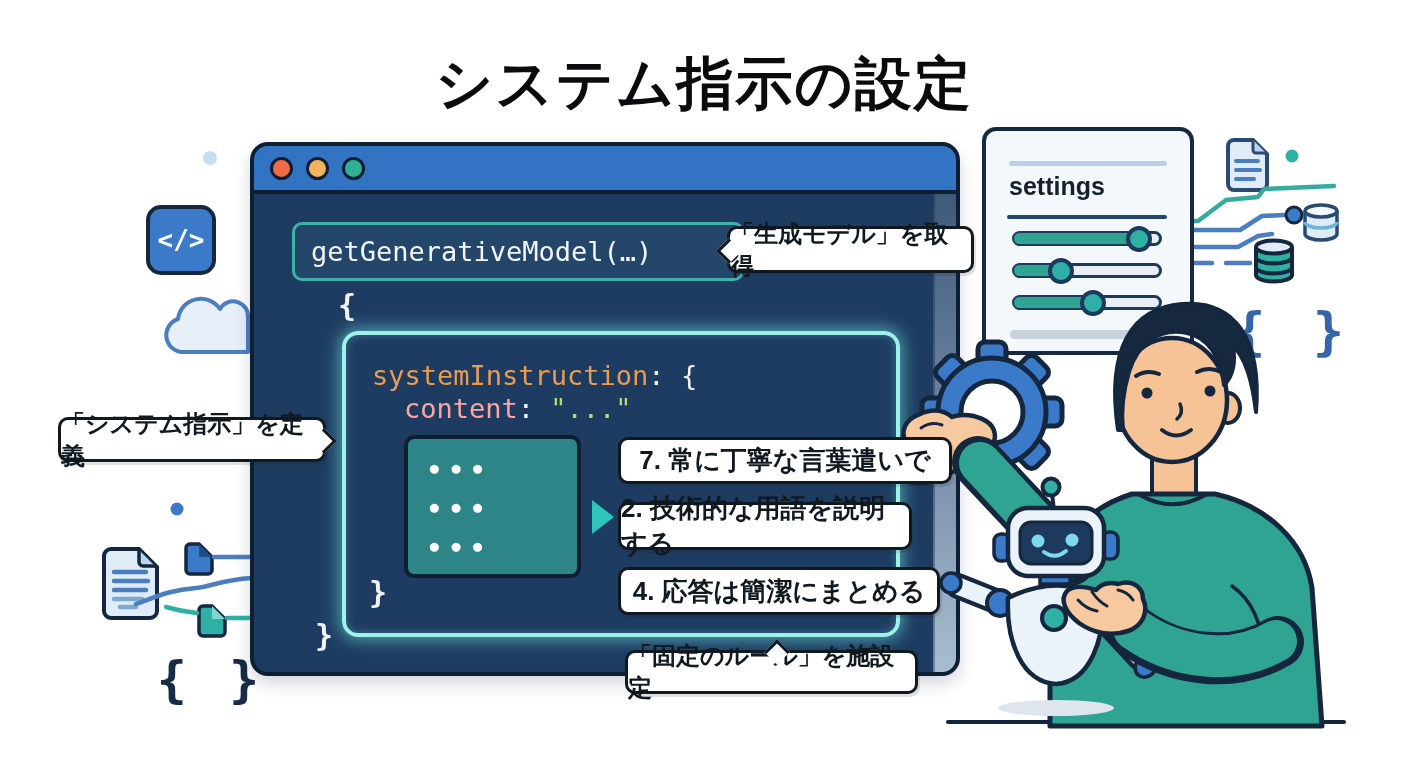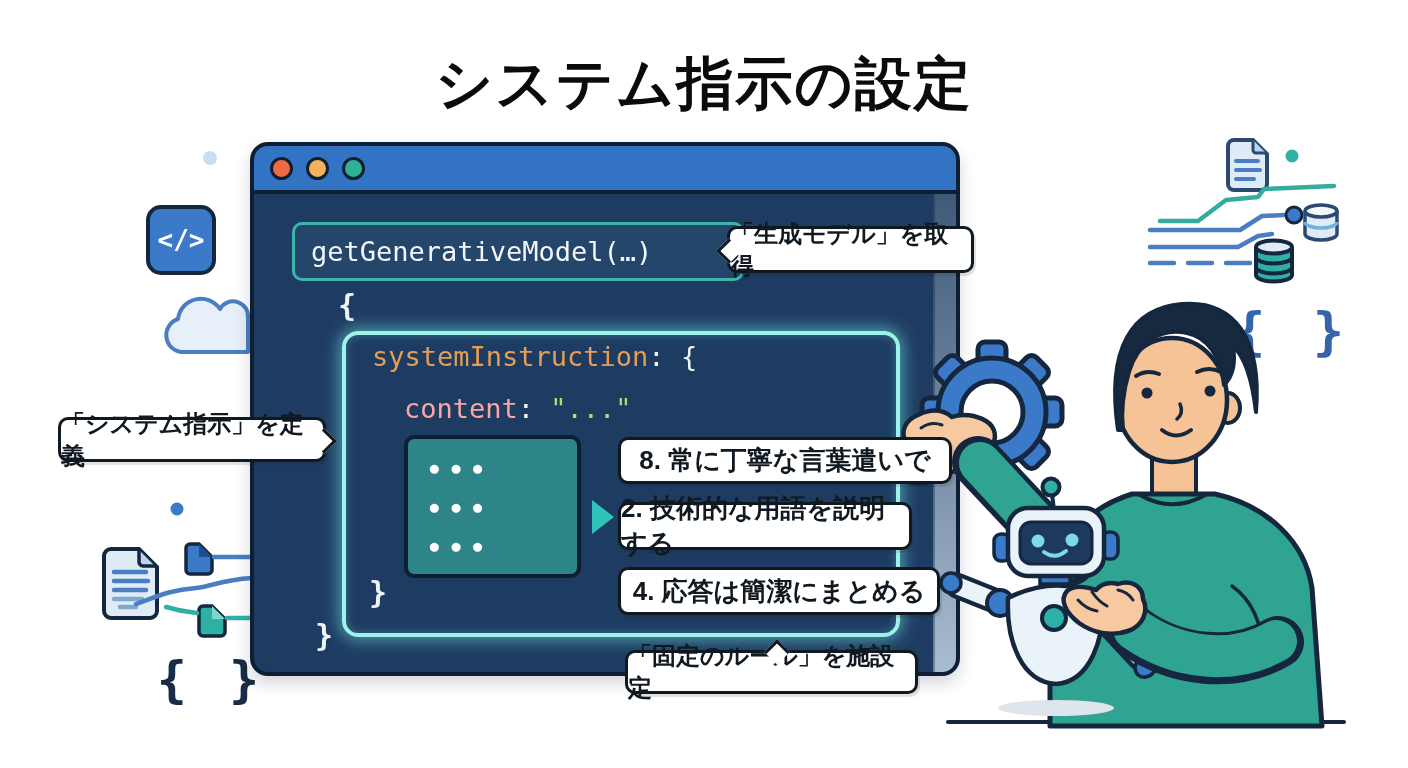--- a/index.html
+++ b/index.html
@@ -41,21 +41,21 @@
           border:3px solid #3eb3a9;border-radius:10px;display:flex;align-items:center;
           padding-left:16px;box-sizing:border-box;}
   .code-text{font-size:27px;color:#f2f6fa;}
   .brace{position:absolute;font-size:30px;font-weight:bold;color:#eef3f8;}
   .b-open{left:84px;top:94px;}
   .b-close-out{left:61px;top:424px;}
   .glowbox{position:absolute;left:88px;top:137px;width:558px;height:306px;border:4px solid #9df2ea;
            border-radius:16px;box-sizing:border-box;
            box-shadow:0 0 16px 3px rgba(120,240,232,.55), inset 0 0 10px rgba(120,240,232,.30);}
   .codeline{position:absolute;font-size:27px;white-space:pre;}
-  .l1{left:26px;top:6px;} .l2{left:58px;top:58px;}
+  .l1{left:26px;top:25px;} .l2{left:58px;top:58px;}
   .tok-key{color:#e79d52}.tok-plain{color:#eef3f8}.tok-prop{color:#fca5a5}.tok-str{color:#b5d978}
   .dotsbox{position:absolute;left:58px;top:100px;width:177px;height:143px;background:#2d8588;
            border:4px solid #0e1e33;border-radius:10px;box-sizing:border-box;display:flex;
            flex-direction:column;justify-content:space-evenly;padding-left:20px;}
   .dotrow{color:#ffffff;font-size:21px;letter-spacing:9px;font-weight:bold;line-height:1;}
   .play-tri{position:absolute;left:246px;top:165px;width:0;height:0;border-left:22px solid #2ec4bc;
             border-top:17px solid transparent;border-bottom:17px solid transparent;}
   .b-close-in{position:absolute;left:23px;top:240px;font-size:30px;font-weight:bold;color:#eef3f8;}
 
   
@@ -142,20 +142,38 @@
     <path d="M1150,263 H1252" stroke="#4a7ec0" stroke-width="4.5" fill="none" stroke-linecap="round" stroke-dasharray="24 14"></path>
     <g>
       <path d="M1256,247 v28 a18,6.5 0 0 0 36,0 v-28" fill="#2fb0a5" stroke="#15273e" stroke-width="4"></path>
       <path d="M1256,257 a18,6.5 0 0 0 36,0" fill="none" stroke="#15273e" stroke-width="4"></path>
       <path d="M1256,267 a18,6.5 0 0 0 36,0" fill="none" stroke="#15273e" stroke-width="4"></path>
       <ellipse cx="1274" cy="247" rx="18" ry="6.5" fill="#dfecf8" stroke="#15273e" stroke-width="4"></ellipse>
     </g>
     <text x="1293" y="349" text-anchor="middle" font-family="DejaVu Sans Mono, monospace" font-size="52" font-weight="bold" fill="#3565a8" letter-spacing="8">{ }</text>
   </svg>
 
+  <div class="settings-panel">
+    <div class="sp-topline"></div>
+    <div class="sp-title">settings</div>
+    <div class="sp-divider"></div>
+    <div class="slider s1" style="--v: 86%;">
+      <div class="slider-fill"></div>
+      <div class="slider-knob"></div>
+    </div>
+    <div class="slider s2" style="--v: 32%;">
+      <div class="slider-fill"></div>
+      <div class="slider-knob"></div>
+    </div>
+    <div class="slider s3" style="--v: 54%;">
+      <div class="slider-fill"></div>
+      <div class="slider-knob"></div>
+    </div>
+    <div class="sp-grayline"></div>
+  </div>
 
   <div class="window">
     <div class="titlebar">
       <span class="tl-dot tl-red"></span>
       <span class="tl-dot tl-yellow"></span>
       <span class="tl-dot tl-green"></span>
     </div>
     <div class="winbody">
       <div class="scroll-strip"></div>
       <div class="getbox">
@@ -280,21 +298,21 @@
   <div class="callout co-define">
     <span>「システム指示」を定義</span>
     <span class="tri tri-right"></span>
   </div>
 
   <div class="callout co-get">
     <span class="tri tri-left"></span>
     <span>「生成モデル」を取得</span>
   </div>
 
-  <div class="rule rule1">8. 常に丁寧な言葉遣いで</div>
+  <div class="rule rule1">7. 常に丁寧な言葉遣いで</div>
   <div class="rule rule2">2. 技術的な用語を説明する</div>
   <div class="rule rule3">4. 応答は簡潔にまとめる</div>
 
   <div class="callout co-fixed">
     <span class="tri tri-up"></span>
     <span>「固定のルール」を施設定</span>
   </div>
 
 </div>
 

